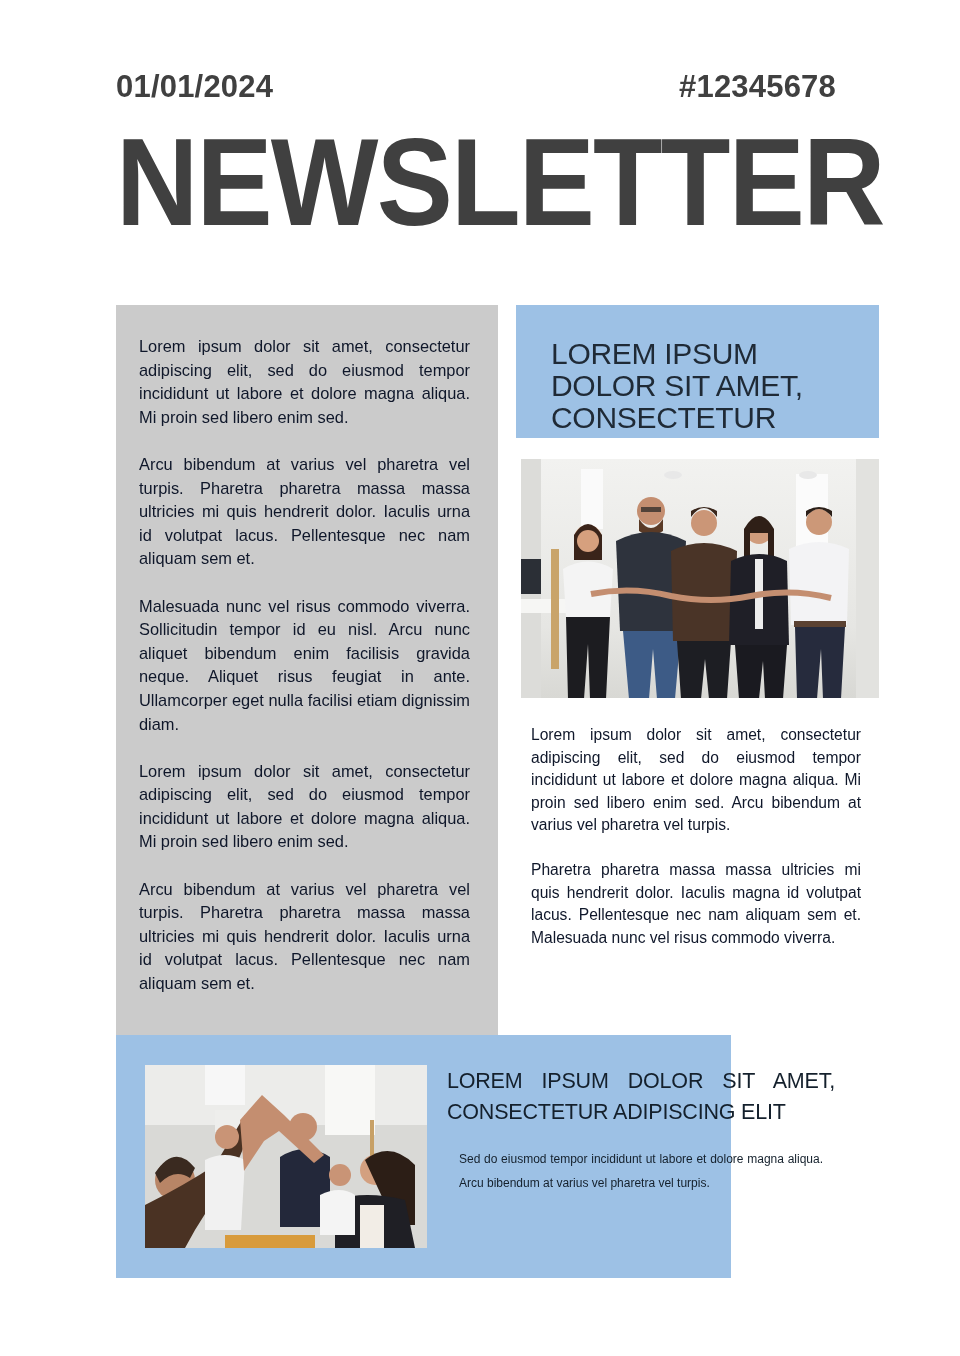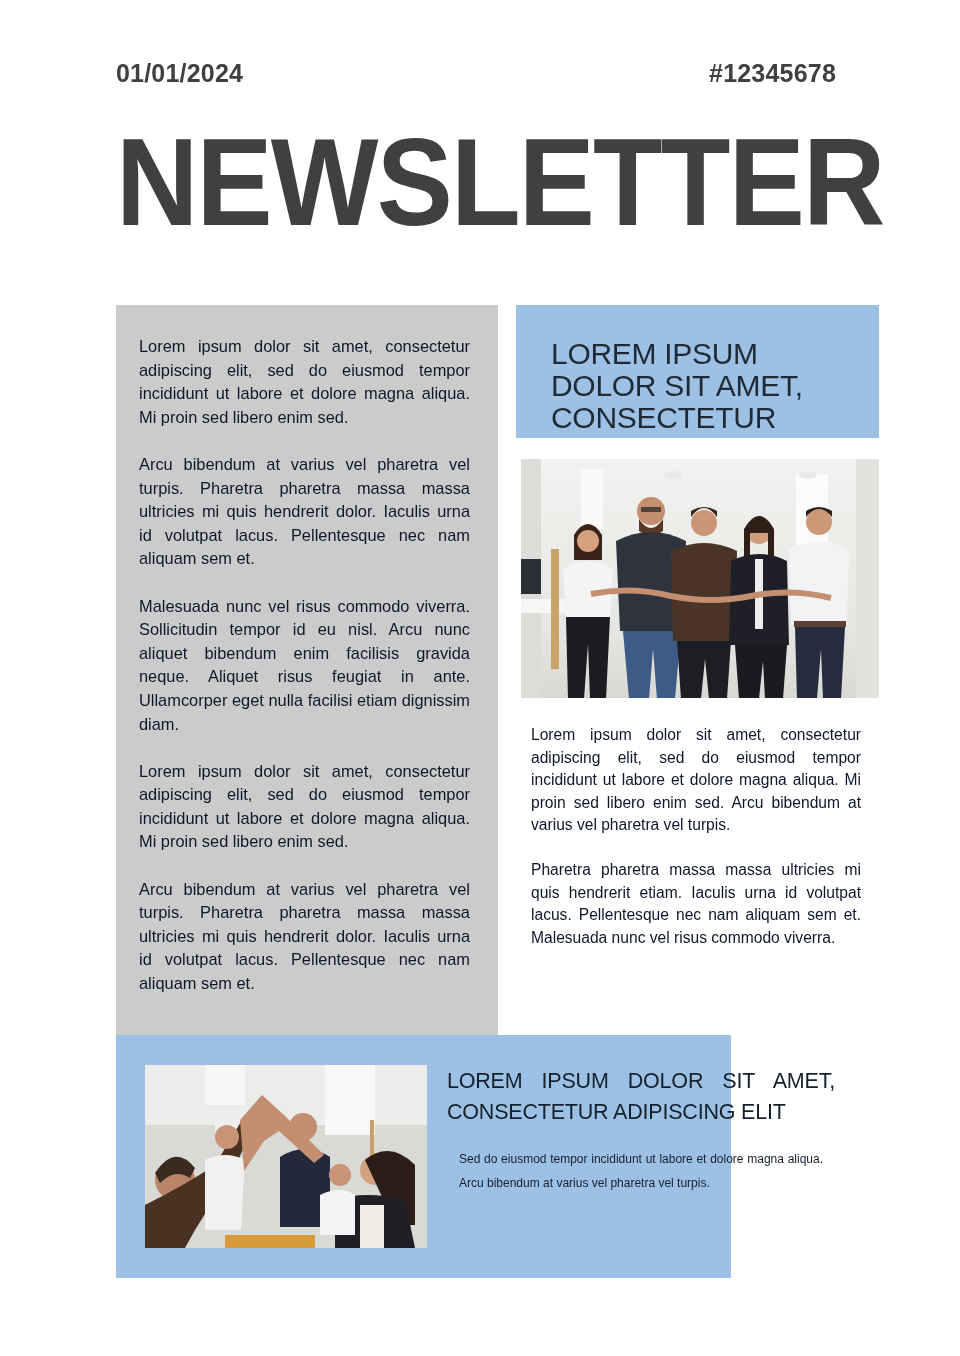--- a/index.html
+++ b/index.html
@@ -1,19 +1,19 @@
 <!DOCTYPE html>
 <html><head>
 <meta charset="utf-8">
 <style>
   html, body { margin:0; padding:0; }
   body { width:960px; height:1356px; background:#ffffff; position:relative; overflow:hidden;
          font-family:"Liberation Sans", "DejaVu Sans", sans-serif; color:#1a1a1a; }
   .abs { position:absolute; }
-  .meta { top:59px; font-size:25px; font-weight:bold; color:#404040; letter-spacing:0.2px; }
+  .meta { top:69px; font-size:31px; font-weight:bold; color:#404040; letter-spacing:0.2px; }
   #date { left:116px; }
   #issue { right:124px;text-align:right; }
   #title { left:116px; top:120px; font-size:124px; font-weight:bold; color:#404040;
            letter-spacing:-2px; line-height:1; transform:scaleX(0.92); transform-origin:left top; }
   #left-col { left:116px; top:305px; width:382px; height:730px; background:#cbcbcb; }
   #left-text { position:absolute; left:23px; top:30px; width:331px; }
   .para { font-size:16.4px; line-height:23.6px; text-align:justify; margin:0 0 23.6px 0; color:#0f172a; }
   #headline-box { left:516px; top:305px; width:363px; height:133px; background:#9dc1e5; }
   #headline { position:absolute; left:35px; top:33px; width:300px; font-size:30px; line-height:32px;
               color:#1f2a36; letter-spacing:-0.3px; }
@@ -96,21 +96,21 @@
     <path d="M268 90 q30 -14 60 0 l-2 76 l-56 0z" fill="#f3f3f5"></path>
     <rect x="273" y="162" width="52" height="6" fill="#5b4232"></rect>
     <path d="M274 168 l50 0 l-4 72 l-18 0 l-2 -50 l-4 50 l-20 0z" fill="#262b3d"></path>
 
     <path d="M70 135 q40 -8 80 2 q40 8 80 0 q40 -8 80 2" stroke="#c48e70" stroke-width="6" fill="none"></path>
   </svg>
 </div>
 
 <div id="right-text" class="abs">
   <p class="para">Lorem ipsum dolor sit amet, consectetur adipiscing elit, sed do eiusmod tempor incididunt ut labore et dolore magna aliqua. Mi proin sed libero enim sed. Arcu bibendum at varius vel pharetra vel turpis.</p>
-  <p class="para">Pharetra pharetra massa massa ultricies mi quis hendrerit etiam. Iaculis urna id volutpat lacus. Pellentesque nec nam aliquam sem et. Malesuada nunc vel risus commodo viverra.</p>
+  <p class="para">Pharetra pharetra massa massa ultricies mi quis hendrerit dolor. Iaculis magna id volutpat lacus. Pellentesque nec nam aliquam sem et. Malesuada nunc vel risus commodo viverra.</p>
 </div>
 
 <div id="feature-box" class="abs">
   <div id="feature-photo">
     <svg width="282" height="183" viewBox="0 0 282 183">
       <rect width="282" height="183" fill="#d9d9d6"></rect>
       <rect x="0" y="0" width="282" height="60" fill="#ececea"></rect>
       <rect x="60" y="0" width="40" height="40" fill="#f7f7f7"></rect>
       <rect x="180" y="0" width="50" height="70" fill="#f8f8f6"></rect>
       <rect x="70" y="45" width="45" height="22" fill="#eeeeec"></rect>

